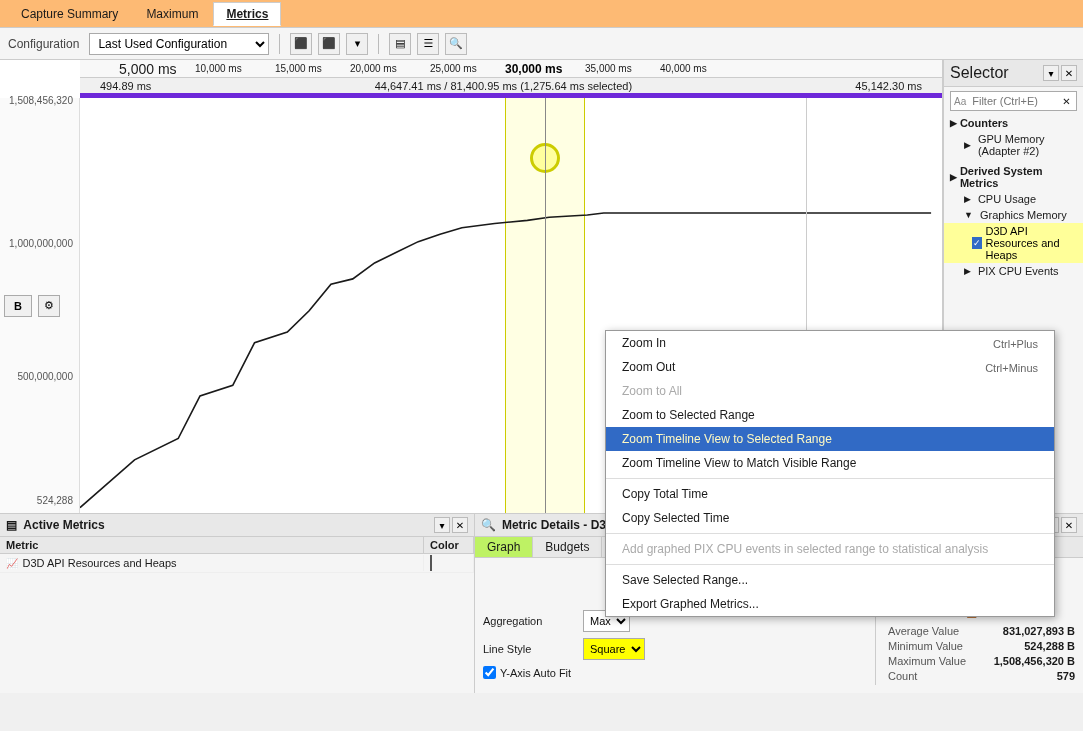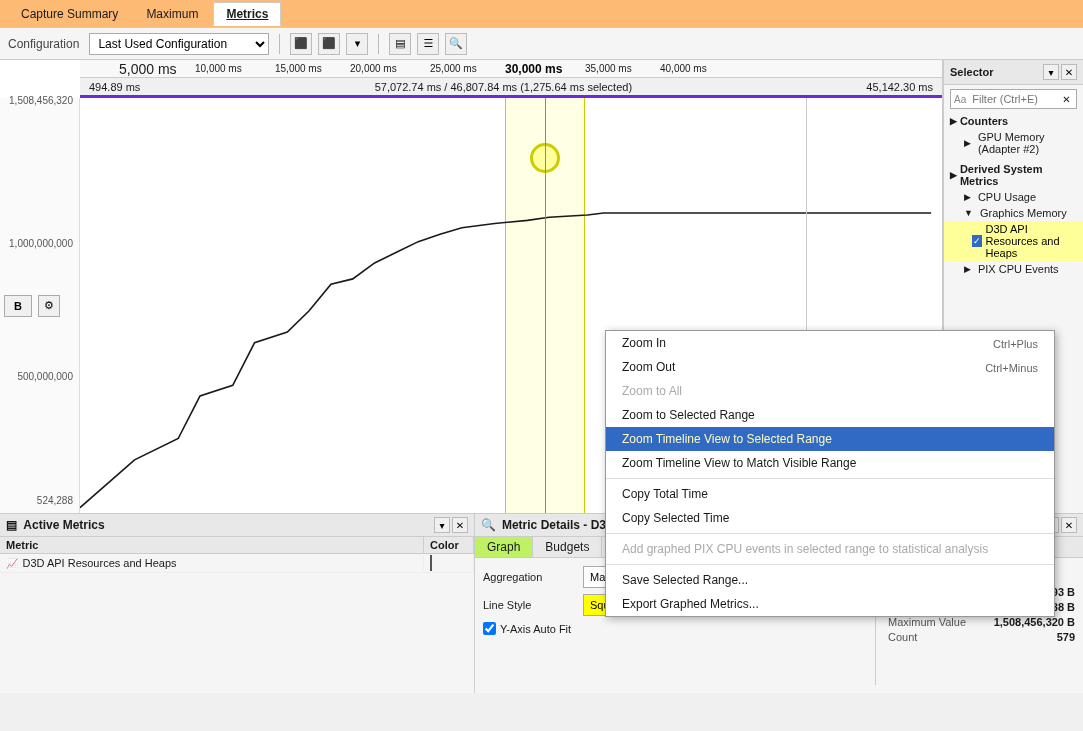--- a/index.html
+++ b/index.html
@@ -22,21 +22,21 @@
 
     
     .chart-area { flex: 1; position: relative; background: #fff; border-right: 1px solid #ccc; overflow: hidden; }
     .y-axis { position: absolute; left: 0; top: 0; width: 80px; height: 100%; border-right: 1px solid #ddd; background: #fafafa; }
     .y-label { position: absolute; right: 6px; font-size: 10px; color: #555; transform: translateY(-50%); }
     .chart-canvas { position: absolute; left: 80px; top: 0; right: 0; bottom: 0; background: white; overflow: hidden; }
 
     
     .selector-panel { width: 140px; background: #f5f5f5; border-left: 1px solid #ccc; overflow-y: auto; }
     .selector-header { display: flex; align-items: center; justify-content: space-between; padding: 4px 6px; background: #e8e8e8; border-bottom: 1px solid #ccc; }
-    .selector-title { font-size: 11px; font-weight: bold; }
+    .selector-title { font-size: 16px; font-weight: normal; }
     .filter-box { display: flex; align-items: center; margin: 4px 6px; border: 1px solid #aaa; background: white; height: 20px; }
     .filter-input { border: none; outline: none; font-size: 11px; width: 90px; padding: 0 3px; }
     .tree-section { margin: 4px 0; }
     .tree-section-header { display: flex; align-items: center; padding: 2px 6px; cursor: pointer; font-size: 11px; font-weight: bold; }
     .tree-item { padding: 2px 16px; font-size: 11px; cursor: pointer; display: flex; align-items: center; gap: 4px; }
     .tree-item.highlighted { background: #ffff99; color: #000; }
     .tree-arrow { font-size: 9px; margin-right: 3px; }
     .checkbox { width: 12px; height: 12px; border: 1px solid #888; background: white; display: inline-flex; align-items: center; justify-content: center; font-size: 9px; }
     .checkbox.checked { background: #316AC5; color: white; }
 
@@ -62,21 +62,21 @@
     .metrics-cell { padding: 2px 6px; border-right: 1px solid #eee; }
     .metrics-cell.metric-name { flex: 1; font-size: 11px; display: flex; align-items: center; gap: 4px; }
     .metrics-cell.metric-color { width: 50px; }
     .color-swatch { width: 30px; height: 14px; background: #000; border: 1px solid #555; }
 
     
     .metric-details { flex: 1; background: #f5f5f5; display: flex; flex-direction: column; }
     .metric-tabs { display: flex; background: #e8e8e8; border-bottom: 1px solid #ccc; }
     .metric-tab { padding: 3px 12px; font-size: 12px; cursor: pointer; border-right: 1px solid #ccc; }
     .metric-tab.active { background: #bef264; }
-    .metric-content { flex: 1; display: flex; gap: 16px; padding: 8px; }
+    .metric-content { flex: 1; display: flex; gap: 16px; padding: 8px; align-items: flex-end; }
     .metric-form { flex: 1; }
     .form-row { display: flex; align-items: center; margin-bottom: 6px; }
     .form-label { width: 100px; font-size: 11px; }
     .form-select { height: 22px; font-size: 11px; border: 1px solid #aaa; background: white; padding: 0 2px; }
     .form-select.yellow { background: #ffff00; }
     .y-axis-check { display: flex; align-items: center; gap: 4px; font-size: 11px; }
     .overall-stats { border-left: 1px solid #ccc; padding-left: 12px; min-width: 200px; }
     .stats-title { font-size: 12px; font-weight: bold; margin-bottom: 6px; display: flex; align-items: center; gap: 4px; }
     .stats-row { display: flex; justify-content: space-between; font-size: 11px; margin-bottom: 3px; gap: 12px; }
     .stats-label { color: #555; }
@@ -125,23 +125,23 @@
       <span style="position:absolute; left:39px; font-size:14px;">5,000 ms</span>
       <span style="position:absolute; left:115px; font-size:10px;">10,000 ms</span>
       <span style="position:absolute; left:195px; font-size:10px;">15,000 ms</span>
       <span style="position:absolute; left:270px; font-size:10px;text-align:center;">20,000 ms</span>
       <span style="position:absolute; left:350px; font-size:10px;">25,000 ms</span>
       <span style="position:absolute; left:425px; font-size:12px; color:#000; font-weight:bold;">30,000 ms</span>
       <span style="position:absolute; left:505px; font-size:10px;">35,000 ms</span>
       <span style="position:absolute; left:580px; font-size:10px;">40,000 ms</span>
     </div>
 
-    <div style="height:20px; background:#f0f0f0; border-bottom:3px solid #6d28d9; display:flex; align-items:center; padding:0 9px; font-size:11px; justify-content:space-between; margin-left:80px;">
+    <div style="height:20px; background:#f0f0f0; border-bottom:5px solid #6d28d9; display:flex; align-items:center; padding:0 20px; font-size:11px; justify-content:space-between; margin-left:80px;">
       <span>494.89 ms</span>
-      <span>57,072.74 ms / 46,807.84 ms (1,275.64 ms selected)</span>
+      <span>44,647.41 ms / 81,400.95 ms (1,275.64 ms selected)</span>
       <span>45,142.30 ms</span>
     </div>
 
     <div style="position:relative; flex:1; height:calc(100% - 38px); display:flex;">
 
       <div class="y-axis">
         <span class="y-label" style="top:2px;">1,508,456,320</span>
         <span class="y-label" style="top:35%;">1,000,000,000</span>
         <span class="y-label" style="top:67%;">500,000,000</span>
         <span class="y-label" style="bottom:2px;">524,288</span>

